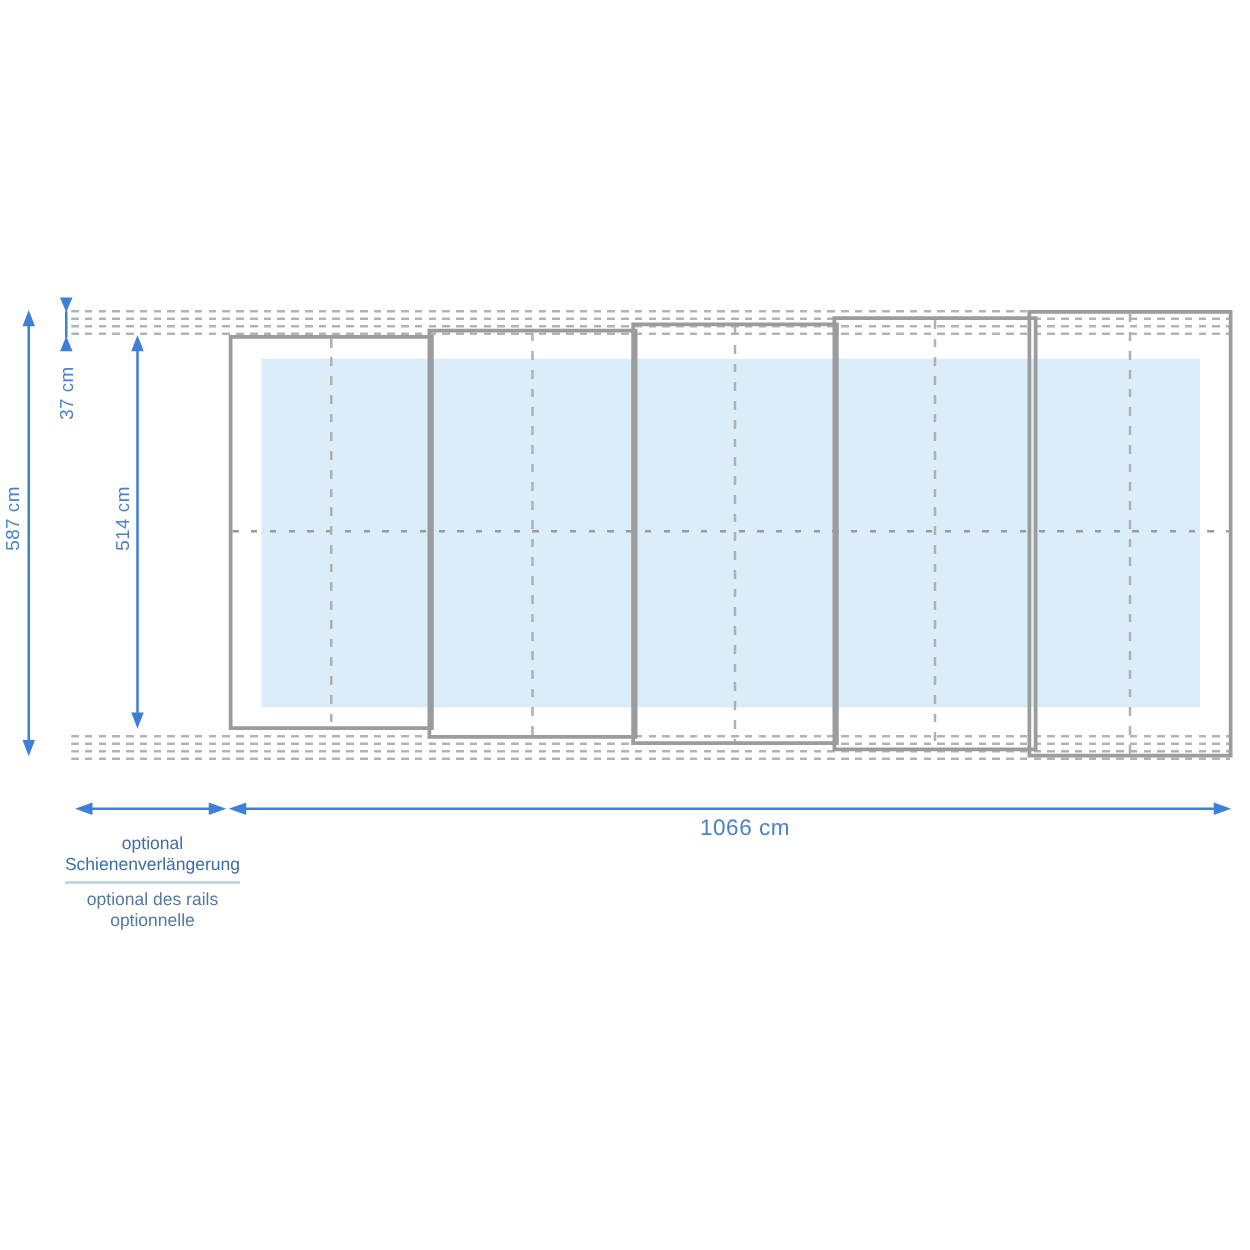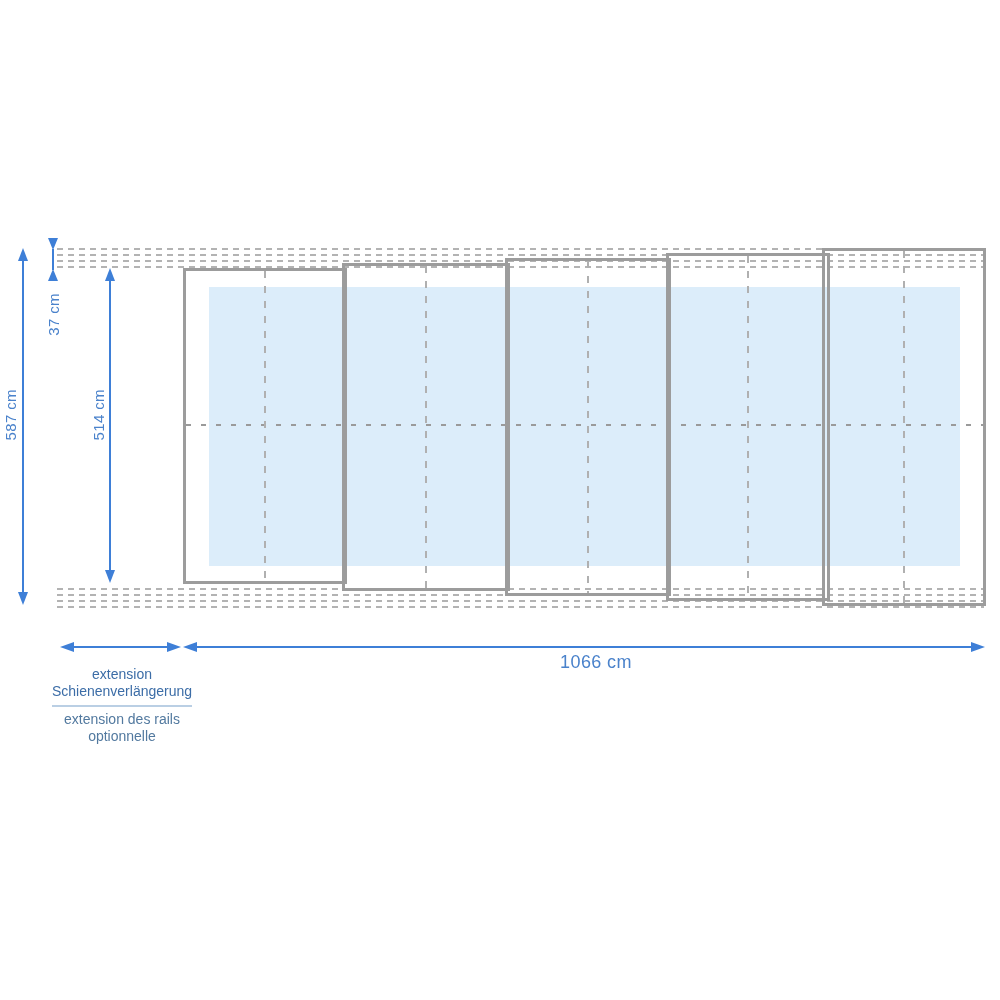--- a/index.html
+++ b/index.html
@@ -127,20 +127,20 @@
   </div>
 
   <div class="hdim" style="left:183px;top:641px;width:802px;">
     <div class="ah-left"></div>
     <div class="hline"></div>
     <div class="ah-right"></div>
   </div>
   <div class="hlabel" style="left:540px;top:652px;width:112px;">1066 cm</div>
 
   <div class="note">
-    <div class="de">extension</div>
+    <div class="de">optional</div>
     <div class="de">Schienenverlängerung</div>
     <div class="divider"></div>
-    <div class="fr">extension des rails</div>
+    <div class="fr">optional des rails</div>
     <div class="fr">optionnelle</div>
   </div>
 
 </div>
 
 </body></html>

